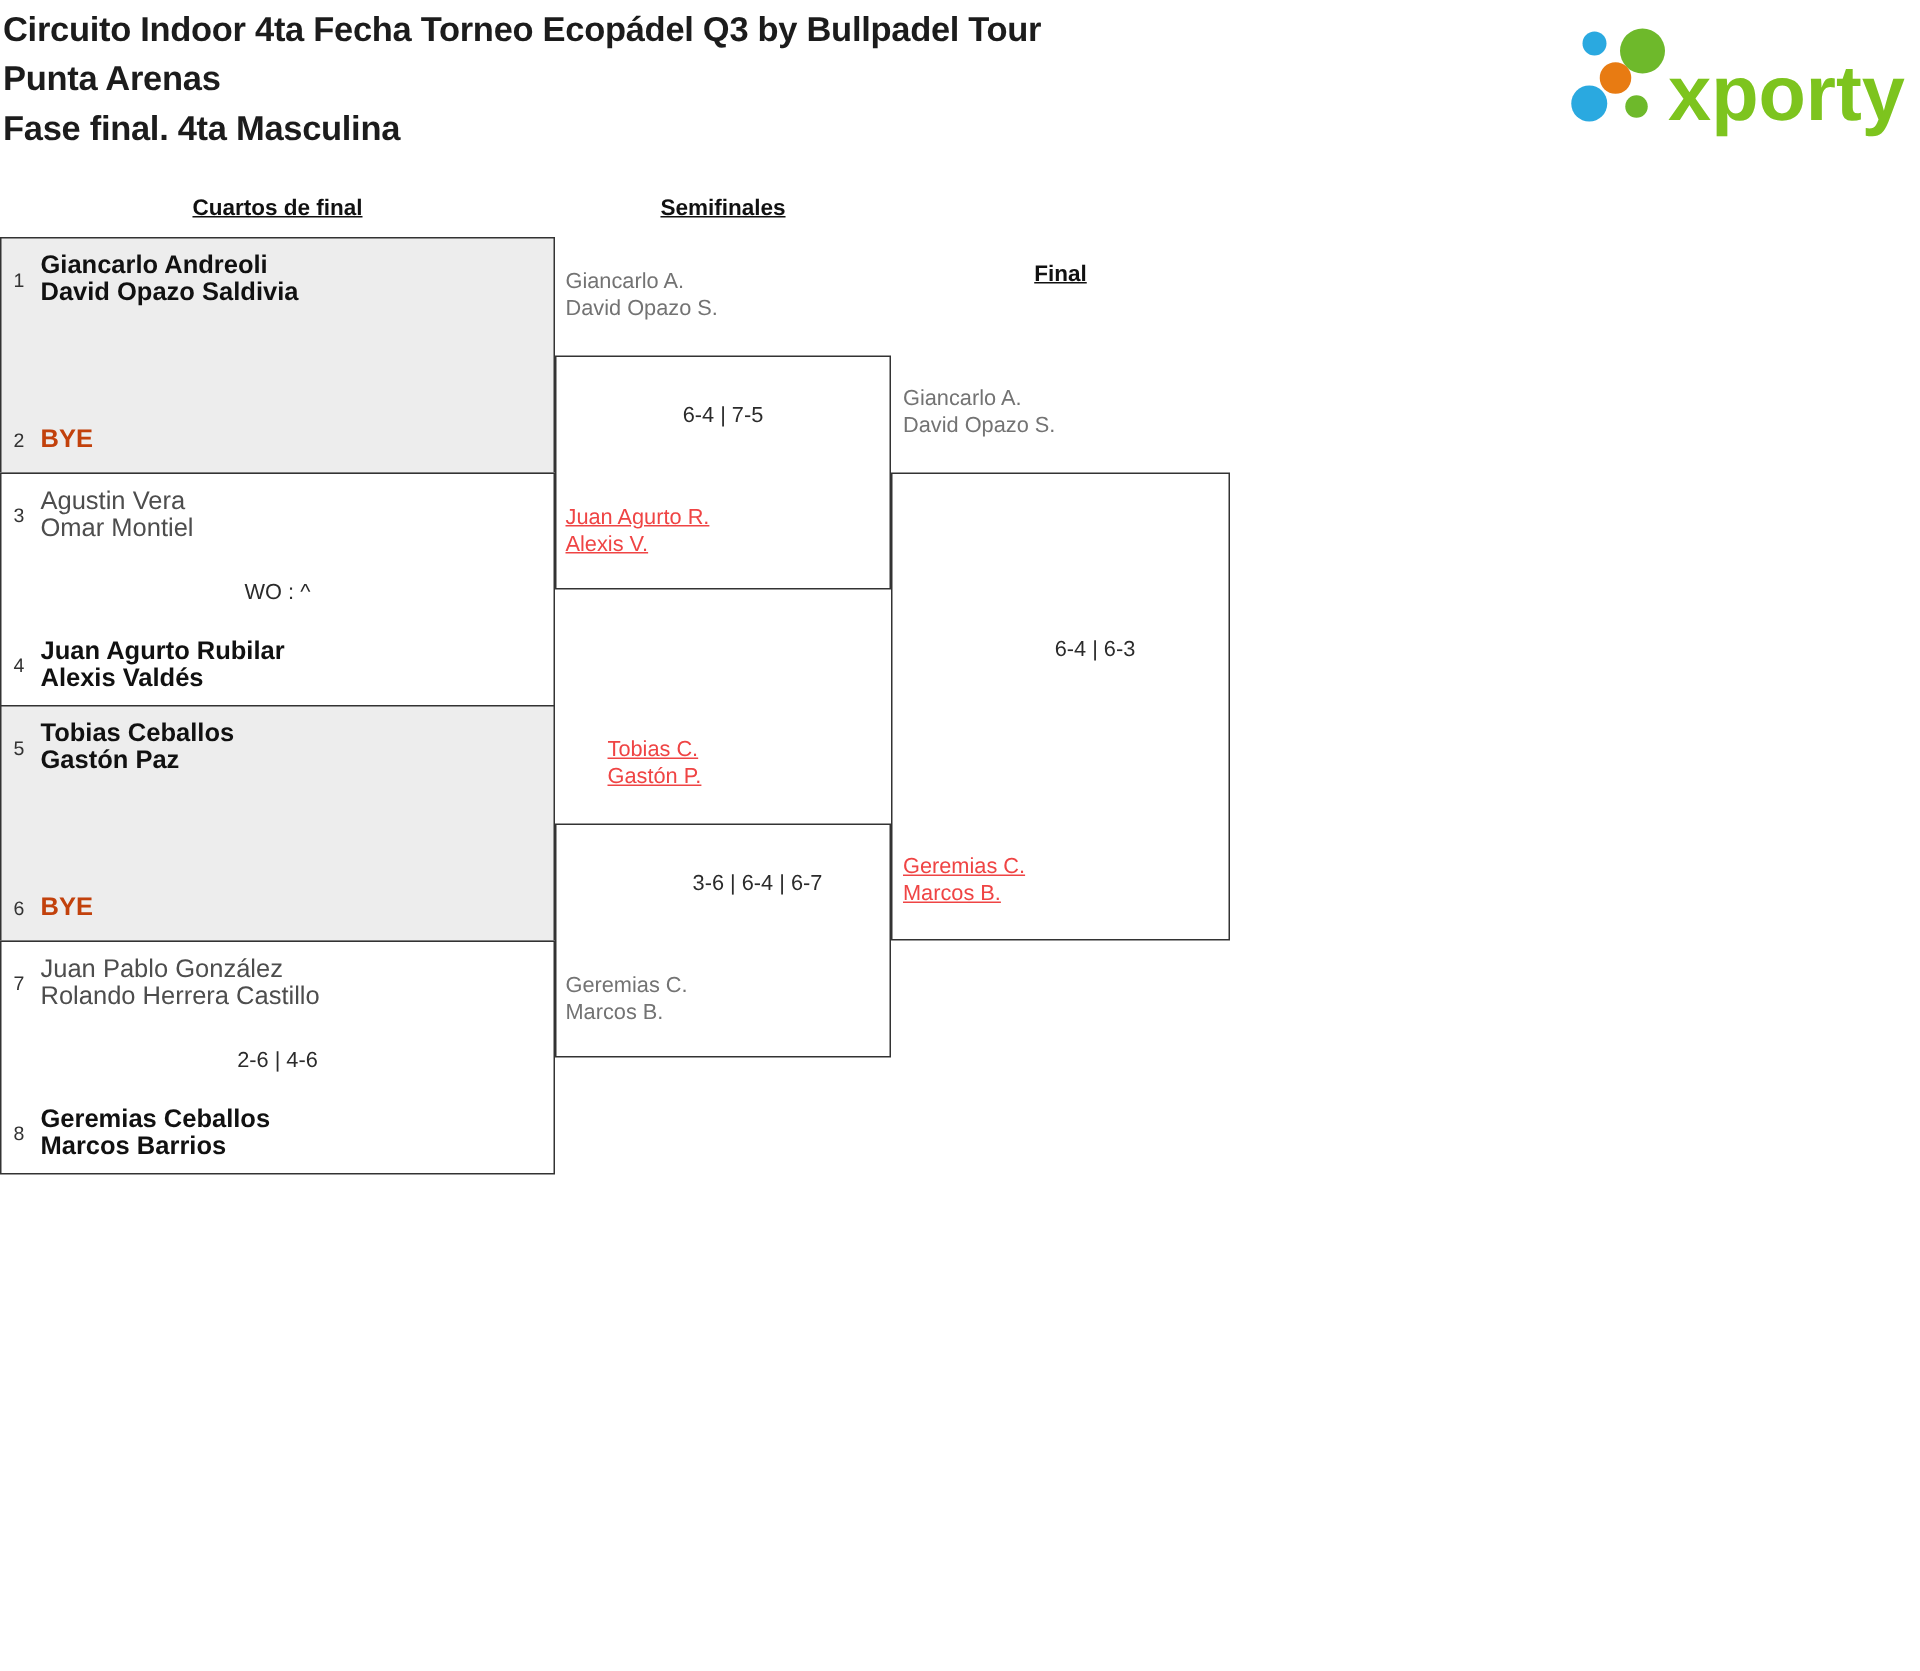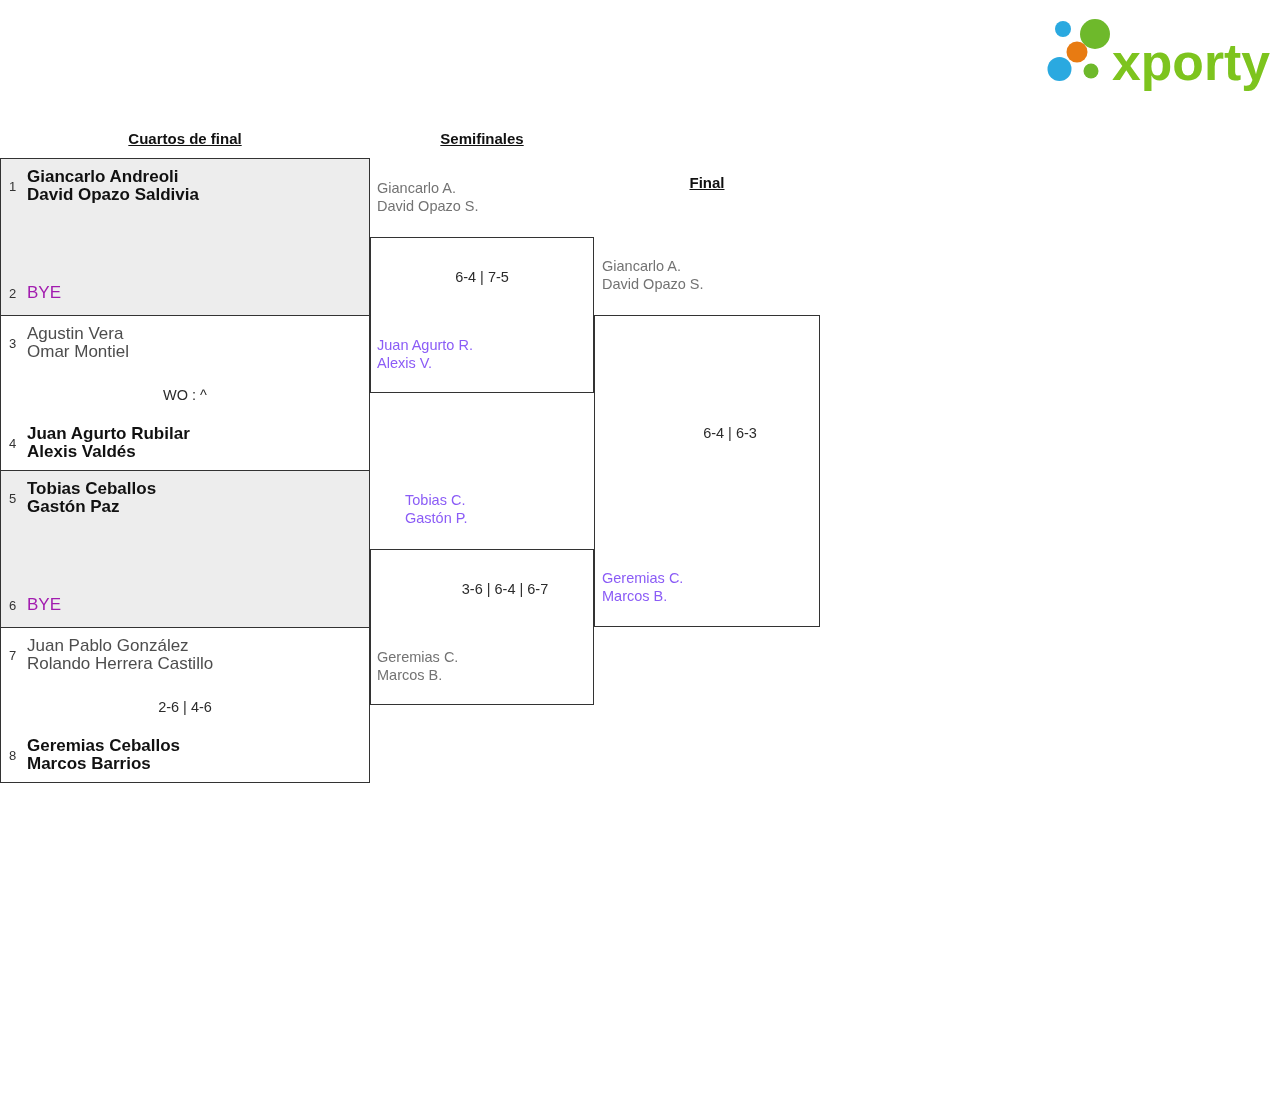--- a/index.html
+++ b/index.html
@@ -35,46 +35,51 @@
 
   
   .team-row { position:absolute; left:6px; right:8px; display:flex; align-items:center; }
   .team-row.top { top:9px; }
   .team-row.bot { bottom:9px; }
   .team-row.bot.bye { bottom:13px; }
   .seed { width:20px; flex:0 0 20px; font-size:13px; color:#333; padding-left:2px; }
   .names { font-size:17px; line-height:18px; }
   .names.winner { font-weight:700; color:#111; }
   .names.loser  { font-weight:400; color:#4d4d4d; }
-  .names.bye    { font-weight:400; color:#a21caf; }
+  .names.bye    { font-weight:700; color:#c2410c; }
   .qscore { position:absolute; top:71px; left:0; width:100%; text-align:center;
             font-size:14.5px; line-height:16px; color:#2b2b2b; }
 
   
   .flabel { position:absolute; font-size:14.5px; line-height:18px; }
   .flabel.winner { font-weight:400; color:#737373; }
-  .flabel.loser  { font-weight:400; color:#8b5cf6; }
+  .flabel.loser  { font-weight:400; color:#ef4444;text-decoration:underline; }
   .fscore { position:absolute; text-align:center; font-size:14.5px; line-height:16px; color:#2b2b2b; }
   .sf1-t1 { left:377px; top:179px; }
   .sf1-sc { left:370px; top:269px; width:224px; }
   .sf1-t2 { left:377px; top:336px; }
   .sf2-t1 { left:377px; top:491px;margin-left:28px; }
   .sf2-sc { left:370px; top:581px; width:224px;padding-left:46px; }
   .sf2-t2 { left:377px; top:648px; }
   .fin-t1 { left:602px; top:257px; }
   .fin-sc { left:594px; top:425px; width:272px; }
   .fin-t2 { left:602px; top:569px; }
 
   .logo-text { font-family:"Liberation Sans","DejaVu Sans",sans-serif; font-weight:700; }
 </style>
 </head>
 <body>
 
 <div class="page">
 
+  <div class="title">
+    <div>Circuito Indoor 4ta Fecha Torneo Ecopádel Q3 by Bullpadel Tour</div>
+    <div>Punta Arenas</div>
+    <div>Fase final. 4ta Masculina</div>
+  </div>
 
   <a class="logo">
     <svg width="230" height="80" viewBox="0 0 230 80" xmlns="http://www.w3.org/2000/svg">
       <circle cx="17" cy="15" r="8" fill="#2AA9E0"></circle>
       <circle cx="49" cy="20" r="15" fill="#6EB92B"></circle>
       <circle cx="31" cy="38" r="10.5" fill="#E87B12"></circle>
       <circle cx="13.5" cy="55" r="12" fill="#2AA9E0"></circle>
       <circle cx="45" cy="57" r="7.5" fill="#6EB92B"></circle>
       <text class="logo-text" x="66" y="66" font-size="52" fill="#7DC41E" textLength="158" lengthAdjust="spacingAndGlyphs">xporty</text>
     </svg>

